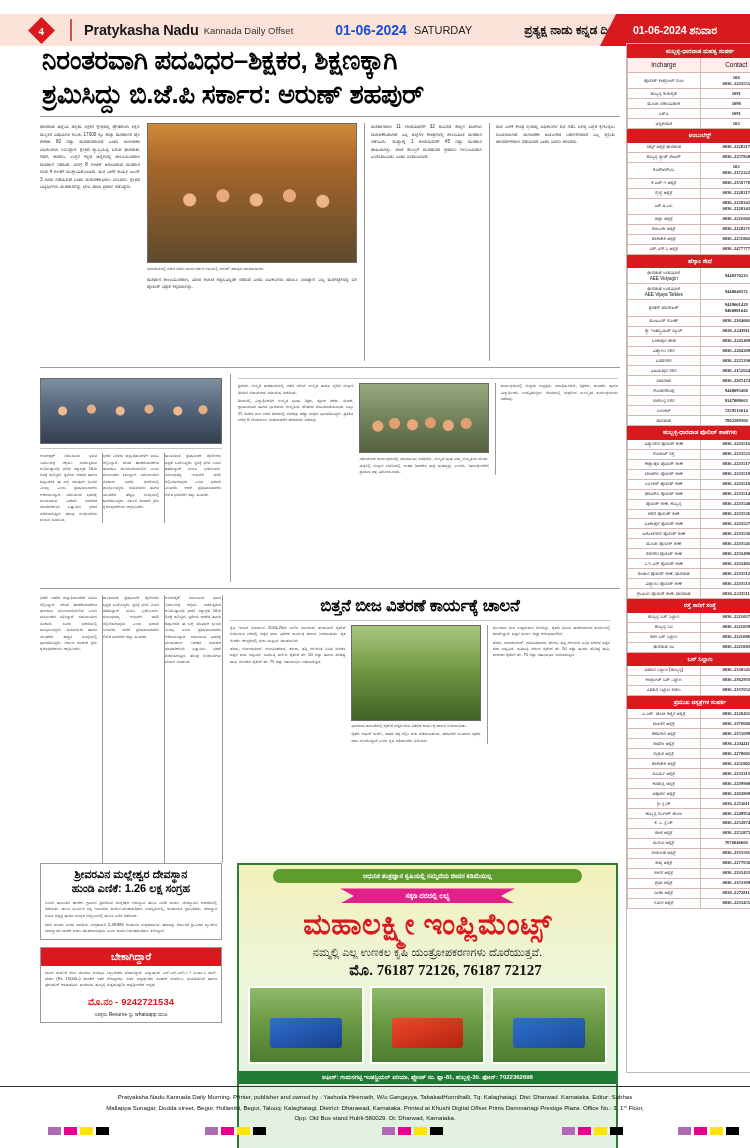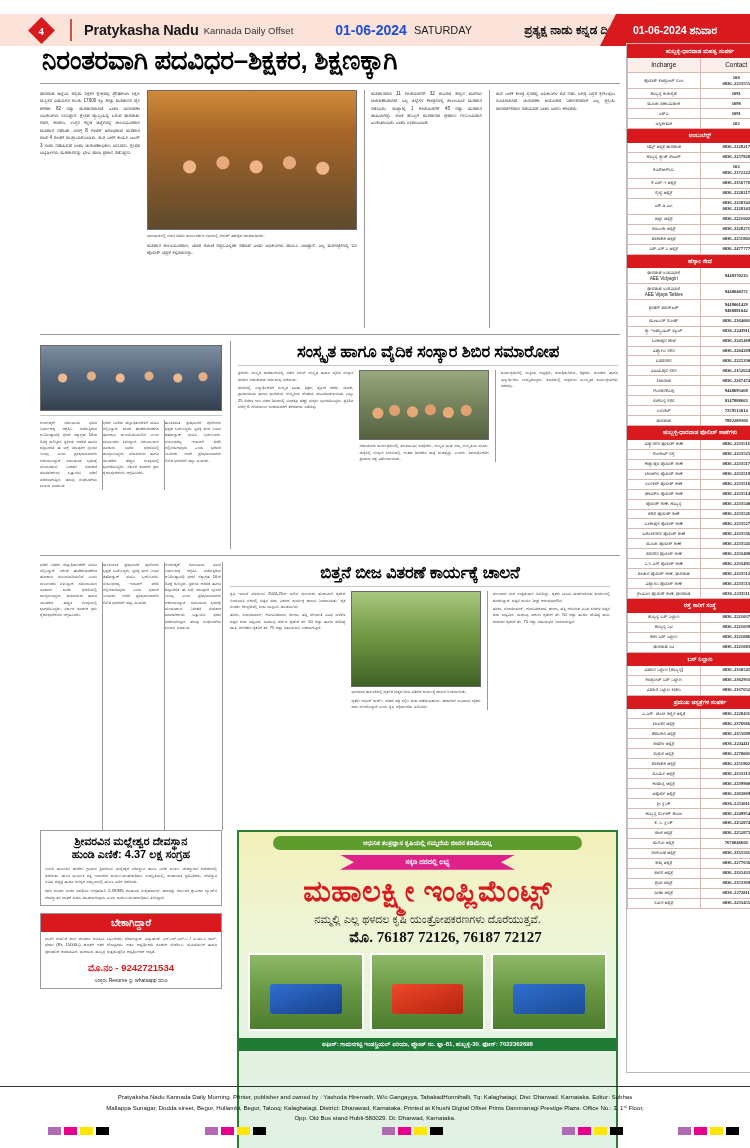--- a/index.html
+++ b/index.html
@@ -215,20 +215,21 @@
     <div class="mast-kan">ಪ್ರತ್ಯಕ್ಷ ನಾಡು ಕನ್ನಡ ದಿನ ಪತ್ರಿಕೆ</div>
     <div class="mast-redtab">01-06-2024 ಶನಿವಾರ</div>
   </div>
 
   <div class="body-wrap">
 
     <div class="left-zone">
 
       <div>
         <div class="headline">ನಿರಂತರವಾಗಿ ಪದವಿಧರ–ಶಿಕ್ಷಕರ, ಶಿಕ್ಷಣಕ್ಕಾಗಿ</div>
+        <div class="headline">ಶ್ರಮಿಸಿದ್ದು ಬಿ.ಜೆ.ಪಿ ಸರ್ಕಾರ: ಅರುಣ್ ಶಹಪುರ್</div>
       </div>
       <div class="rule"></div>
 
       <div style="display:flex; gap:7px; height:238px;">
         <div style="width:100px;">
           <div class="fake-text">ಧಾರವಾಡ ಜಿಲ್ಲೆಯ ಪಶ್ಚಿಮ ಶಿಕ್ಷಕರ ಕ್ಷೇತ್ರದಲ್ಲಿ ಪ್ರೌಢಶಾಲಾ ಶಿಕ್ಷಣ ಮತ್ತಿತರ ವಿಷಯಗಳ ಕುರಿತು 17000 ಕ್ಕೂ ಹೆಚ್ಚು ಮತದಾರರ ಪೈಕಿ ಶೇಕಡಾ 82 ರಷ್ಟು ಮತದಾನವಾಗಿದೆ ಎಂದು ಚುನಾವಣಾ ಅಧಿಕಾರಿಗಳು ತಿಳಿಸಿದ್ದಾರೆ. ಕ್ಷೇತ್ರದ ವ್ಯಾಪ್ತಿಯಲ್ಲಿ ಬರುವ ಧಾರವಾಡ, ಗದಗ, ಹಾವೇರಿ, ಉತ್ತರ ಕನ್ನಡ ಜಿಲ್ಲೆಗಳಲ್ಲಿ ಶಾಂತಿಯುತವಾಗಿ ಮತದಾನ ನಡೆದಿದೆ. ಬೆಳಿಗ್ಗೆ 8 ಗಂಟೆಗೆ ಆರಂಭವಾದ ಮತದಾನ ಸಂಜೆ 4 ಗಂಟೆಗೆ ಮುಕ್ತಾಯಗೊಂಡಿತು. ಮತ ಎಣಿಕೆ ಕಾರ್ಯ ಜೂನ್ 3 ರಂದು ನಡೆಯಲಿದೆ ಎಂದು ಚುನಾವಣಾಧಿಕಾರಿ ತಿಳಿಸಿದರು. ಕ್ಷೇತ್ರದ ಅಭ್ಯರ್ಥಿಗಳು ಮತದಾರರನ್ನು ಭೇಟಿ ಮಾಡಿ ಪ್ರಚಾರ ನಡೆಸಿದ್ದರು.</div>
         </div>
         <div style="width:210px; display:flex; flex-direction:column;">
           <div class="photo stage" style="height:140px;"></div>
           <div class="caption" style="margin-top:3px;">ಧಾರವಾಡದಲ್ಲಿ ನಡೆದ ಬಿಜೆಪಿ ಕಾರ್ಯಕರ್ತರ ಸಭೆಯಲ್ಲಿ ಅರುಣ್ ಶಹಪುರ ಮಾತನಾಡಿದರು.</div>
@@ -251,21 +252,20 @@
           <div class="rule-thin" style="margin:4px 0;"></div>
           <div style="display:flex; gap:5px;">
             <div style="width:57px;" class="fake-text tiny">ಅಂಬೇಡ್ಕರ್ ಸಮುದಾಯ ಭವನ ನಿರ್ಮಾಣಕ್ಕೆ ಆಗ್ರಹಿಸಿ ನಡೆಸುತ್ತಿರುವ ಅನಿರ್ದಿಷ್ಟಾವಧಿ ಧರಣಿ ಸತ್ಯಾಗ್ರಹ 10ನೇ ದಿನಕ್ಕೆ ಕಾಲಿಟ್ಟಿದೆ. ಸ್ಥಳೀಯ ಆಡಳಿತ ಹಾಗೂ ಜಿಲ್ಲಾಡಳಿತ ಈ ಬಗ್ಗೆ ಯಾವುದೇ ಸ್ಪಂದನೆ ನೀಡಿಲ್ಲ ಎಂದು ಪ್ರತಿಭಟನಾಕಾರರು ಆರೋಪಿಸಿದ್ದಾರೆ. ಸಮುದಾಯ ಭವನಕ್ಕೆ ಮಂಜೂರಾದ ನಿವೇಶನ ಬಿಡುಗಡೆ ಮಾಡಬೇಕೆಂದು ಒತ್ತಾಯಿಸಿ ಧರಣಿ ನಡೆಸಲಾಗುತ್ತಿದೆ. ಹಲವು ಸಂಘಟನೆಗಳು ಬೆಂಬಲ ಸೂಚಿಸಿವೆ.</div>
             <div style="width:57px;" class="fake-text tiny vline">ಧರಣಿ ನಿರತರು ಜಿಲ್ಲಾಧಿಕಾರಿಗಳಿಗೆ ಮನವಿ ಸಲ್ಲಿಸಿದ್ದಾರೆ. ಬೇಡಿಕೆ ಈಡೇರುವವರೆಗೂ ಹೋರಾಟ ಮುಂದುವರಿಯಲಿದೆ ಎಂದು ಮುಖಂಡರು ತಿಳಿಸಿದ್ದಾರೆ. ಸಮುದಾಯದ ನೂರಾರು ಜನರು ಧರಣಿಯಲ್ಲಿ ಪಾಲ್ಗೊಂಡಿದ್ದರು. ಮಹಿಳೆಯರು ಹಾಗೂ ಯುವಕರು ಹೆಚ್ಚಿನ ಸಂಖ್ಯೆಯಲ್ಲಿ ಭಾಗವಹಿಸಿದ್ದರು. ಸರ್ಕಾರ ಕೂಡಲೇ ಕ್ರಮ ಕೈಗೊಳ್ಳಬೇಕೆಂದು ಆಗ್ರಹಿಸಿದರು.</div>
             <div style="width:57px;" class="fake-text tiny vline">ಶಾಂತಿಯುತ ಪ್ರತಿಭಟನೆಗೆ ಪೊಲೀಸರು ಭದ್ರತೆ ಒದಗಿಸಿದ್ದರು. ಸ್ಥಳಕ್ಕೆ ಭೇಟಿ ನೀಡಿದ ತಹಶೀಲ್ದಾರ್ ಮನವಿ ಸ್ವೀಕರಿಸಿದರು. ಸಂಬಂಧಪಟ್ಟ ಇಲಾಖೆಗೆ ವರದಿ ಸಲ್ಲಿಸಲಾಗುವುದು ಎಂದು ಭರವಸೆ ನೀಡಿದರು. ಆದರೆ ಪ್ರತಿಭಟನಾಕಾರರು ಲಿಖಿತ ಭರವಸೆಗೆ ಪಟ್ಟು ಹಿಡಿದರು.</div>
           </div>
         </div>
 
         <div style="width:388px;" class="vline">
           <div style="padding-left:7px;">
-            <div class="sub-head big">ಸಂಸ್ಕೃತ ಹಾಗೂ ವೈದಿಕ ಸಂಸ್ಕಾರ ಶಿಬಿರ ಸಮಾರೋಪ</div>
             <div class="rule-thin" style="margin:4px 0;"></div>
             <div style="display:flex; gap:6px;">
               <div style="width:116px;">
                 <div class="fake-text tiny">ಶ್ರೀಗುರು ಸಂಸ್ಕೃತ ಪಾಠಶಾಲೆಯಲ್ಲಿ ನಡೆದ ಬೇಸಿಗೆ ಸಂಸ್ಕೃತ ಹಾಗೂ ವೈದಿಕ ಸಂಸ್ಕಾರ ಶಿಬಿರದ ಸಮಾರೋಪ ಸಮಾರಂಭ ನಡೆಯಿತು.</div>
                 <div class="fake-text tiny" style="margin-top:2px;">ಶಿಬಿರದಲ್ಲಿ ವಿದ್ಯಾರ್ಥಿಗಳಿಗೆ ಸಂಸ್ಕೃತ ಭಾಷಾ ಶಿಕ್ಷಣ, ಶ್ಲೋಕ ಪಠಣ, ಯೋಗ, ಪ್ರಾಣಾಯಾಮ ಹಾಗೂ ಭಾರತೀಯ ಸಂಸ್ಕೃತಿಯ ಪರಿಚಯ ಮಾಡಿಕೊಡಲಾಯಿತು. ಒಟ್ಟು 25 ದಿನಗಳ ಕಾಲ ನಡೆದ ಶಿಬಿರದಲ್ಲಿ ನೂರಕ್ಕೂ ಹೆಚ್ಚು ಮಕ್ಕಳು ಭಾಗವಹಿಸಿದ್ದರು. ಪ್ರತಿದಿನ ಬೆಳಿಗ್ಗೆ 6 ಗಂಟೆಯಿಂದ ಸಂಜೆಯವರೆಗೆ ತರಗತಿಗಳು ನಡೆದವು.</div>
               </div>
               <div style="width:130px;">
                 <div class="photo crowd" style="height:70px;"></div>
                 <div class="fake-text tiny" style="margin-top:3px;">ಸಮಾರೋಪ ಕಾರ್ಯಕ್ರಮದಲ್ಲಿ ಮಾತನಾಡಿದ ಅತಿಥಿಗಳು, ಸಂಸ್ಕೃತ ಭಾಷೆ ನಮ್ಮ ಸಂಸ್ಕೃತಿಯ ಮೂಲ. ಮಕ್ಕಳಲ್ಲಿ ಸಂಸ್ಕಾರ ಬೆಳೆಸುವಲ್ಲಿ ಇಂತಹ ಶಿಬಿರಗಳ ಪಾತ್ರ ಮಹತ್ವದ್ದು ಎಂದರು. ಶಿಬಿರಾರ್ಥಿಗಳಿಗೆ ಪ್ರಮಾಣ ಪತ್ರ ವಿತರಿಸಲಾಯಿತು.</div>
               </div>
@@ -308,41 +308,41 @@
             </div>
           </div>
         </div>
       </div>
 
       <div style="display:flex; gap:8px; height:272px;">
 
         <div style="width:182px;">
           <div style="border:1px solid #9a9a9a; padding:4px;">
             <div class="sub-head">ಶ್ರೀವರವಿನ ಮಲ್ಲೇಶ್ವರ ದೇವಸ್ಥಾನ</div>
-            <div class="sub-head">ಹುಂಡಿ ಎಣಿಕೆ: 4.37 ಲಕ್ಷ ಸಂಗ್ರಹ</div>
+            <div class="sub-head">ಹುಂಡಿ ಎಣಿಕೆ: 1.26 ಲಕ್ಷ ಸಂಗ್ರಹ</div>
             <div class="fake-text tiny" style="margin-top:4px;">ಸಿಂದಗಿ ತಾಲೂಕಿನ ಶೆಲಗೇರಿ ಗ್ರಾಮದ ಶ್ರೀವರವಿನ ಮಲ್ಲೇಶ್ವರ ದೇವಸ್ಥಾನ ಹುಂಡಿ ಎಣಿಕೆ ಕಾರ್ಯ ದೇವಸ್ಥಾನದ ಆವರಣದಲ್ಲಿ ನಡೆಯಿತು. ಹುಂಡಿ ಧಾರ್ಮಿಕ ದತ್ತಿ ಇಲಾಖೆಯ ಕಾರ್ಯನಿರ್ವಹಣಾಧಿಕಾರಿ ಉಪಸ್ಥಿತಿಯಲ್ಲಿ, ಪಂಚಾಯಿತಿ ಪ್ರತಿನಿಧಿಗಳು, ದೇವಸ್ಥಾನ ಸಮಿತಿ ಅಧ್ಯಕ್ಷ ಹಾಗೂ ಸದಸ್ಯರ ಸಮ್ಮುಖದಲ್ಲಿ ಹುಂಡಿ ಎಣಿಕೆ ನಡೆಯಿತು.</div>
             <div class="fake-text tiny" style="margin-top:3px;">ಕಳೆದ ಮೂರು ತಿಂಗಳ ಅವಧಿಯ ಸಂಗ್ರಹವಾಗಿ 2,49,985 ರೂಪಾಯಿ ಸಂಗ್ರಹವಾಗಿದೆ. ಹಣವನ್ನು ಕರ್ನಾಟಕ ಗ್ರಾಮೀಣ ಬ್ಯಾಂಕ್‌ನ ದೇವಸ್ಥಾನದ ಖಾತೆಗೆ ಜಮಾ ಮಾಡಲಾಗುವುದು ಎಂದು ಕಾರ್ಯನಿರ್ವಹಣಾಧಿಕಾರಿ ತಿಳಿಸಿದ್ದಾರೆ.</div>
           </div>
 
           <div style="border:1px solid #9a9a9a; margin-top:7px;">
             <div class="redbar" style="font-size:10px; padding:3px;">ಬೇಕಾಗಿದ್ದಾರೆ</div>
             <div style="padding:4px;">
               <div class="fake-text tiny">ಖಾಸಗಿ ಕಂಪನಿಗೆ ಕೆಲಸ ಮಾಡಲು ಅನುಭವಿ ಸಿಬ್ಬಂದಿಗಳು ಬೇಕಾಗಿದ್ದಾರೆ. ವಿದ್ಯಾರ್ಹತೆ: ಎಸ್.ಎಸ್.ಎಲ್.ಸಿ / ಪಿ.ಯು.ಸಿ ಪಾಸ್. ವೇತನ (Rs 15000+) ಜೊತೆಗೆ ಇತರೆ ಸೌಲಭ್ಯಗಳು. ಅರ್ಹ ಅಭ್ಯರ್ಥಿಗಳು ಕೂಡಲೇ ಸಂಪರ್ಕಿಸಿ. ಮಹಿಳೆಯರಿಗೆ ಹಾಗೂ ಪುರುಷರಿಗೆ ಅವಕಾಶವಿದೆ. ಧಾರವಾಡ, ಹುಬ್ಬಳ್ಳಿ ಸುತ್ತಮುತ್ತಲಿನ ಅಭ್ಯರ್ಥಿಗಳಿಗೆ ಆದ್ಯತೆ.</div>
               <div style="text-align:center; font-size:9.5px; font-weight:bold; color:#d8191d; margin-top:7px;">ಮೊ.ನಂ - 9242721534</div>
               <div style="text-align:center; font-size:5px; color:#222; margin-top:3px;">ಆಸಕ್ತರು Resume ನ್ನು whatsapp ಮಾಡಿ</div>
             </div>
           </div>
         </div>
 
         <div style="width:388px;">
           <div class="ad" style="height:336px; margin-left:7px;">
             <div class="ad-ribbon">ಆಧುನಿಕ ತಂತ್ರಜ್ಞಾನ ಕೃಷಿಯಲ್ಲಿ ನಮ್ಮದೆಯ ಜೀವನ ಕಡಿಮೆಯಿಲ್ಲ</div>
             <div class="ad-banner">ಸಕ್ಕಡಿ ದರದಲ್ಲಿ ಲಭ್ಯ</div>
             <div class="ad-title">ಮಹಾಲಕ್ಷ್ಮೀ ಇಂಪ್ಲಿಮೆಂಟ್ಸ್</div>
-            <div class="ad-line">ನಮ್ಮಲ್ಲಿ ಎಲ್ಲ ಥಳದಲ ಕೃಷಿ ಯಂತ್ರೋಪಕರಣಗಳು ದೊರೆಯುತ್ತವೆ.</div>
+            <div class="ad-line">ನಮ್ಮಲ್ಲಿ ಎಲ್ಲ ಉಣಕಲ ಕೃಷಿ ಯಂತ್ರೋಪಕರಣಗಳು ದೊರೆಯುತ್ತವೆ.</div>
             <div class="ad-phone">ಮೊ. 76187 72126, 76187 72127</div>
             <div class="ad-imgs">
               <div class="ad-img">
                 <div class="ad-machine" style="background:linear-gradient(160deg,#2f6fd0,#18408c);"></div>
               </div>
               <div class="ad-img">
                 <div class="ad-machine" style="background:linear-gradient(160deg,#f0482a,#b3230f);"></div>
               </div>
               <div class="ad-img">
                 <div class="ad-machine" style="background:linear-gradient(160deg,#2f6fd0,#1b4b96);"></div>

